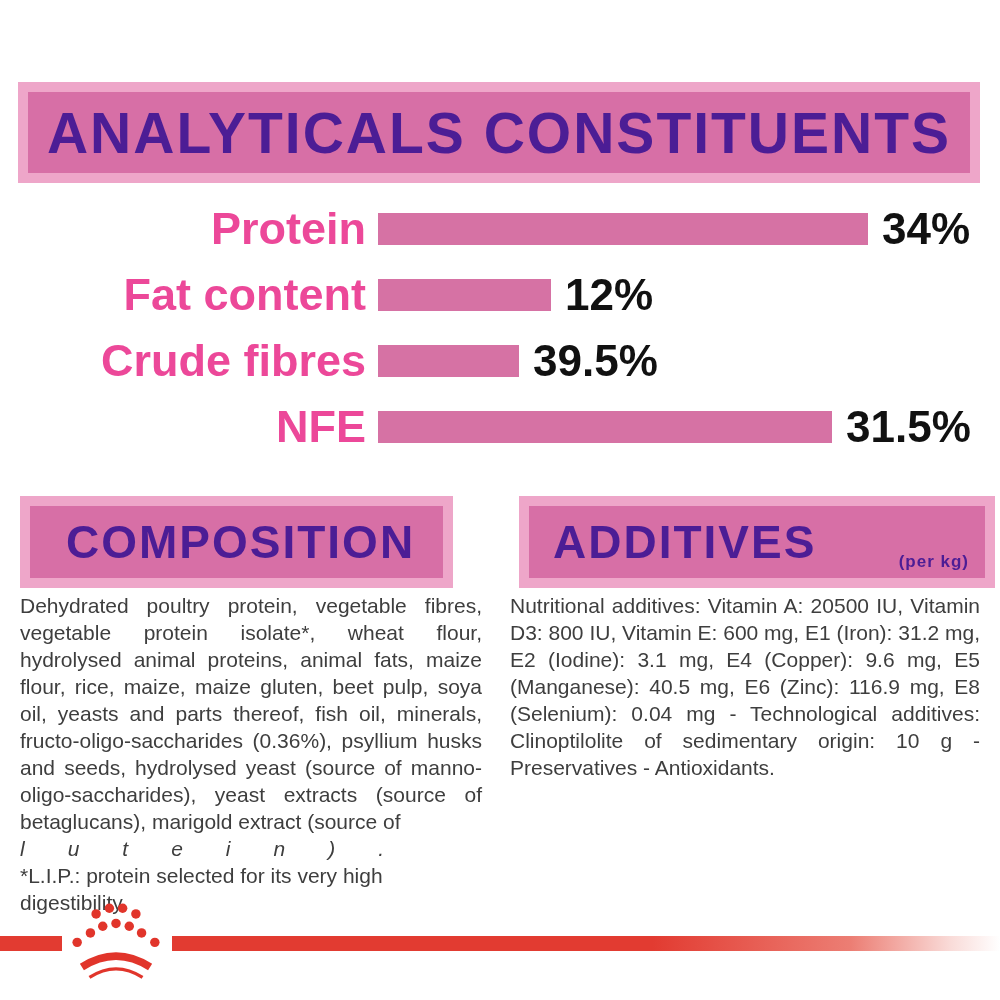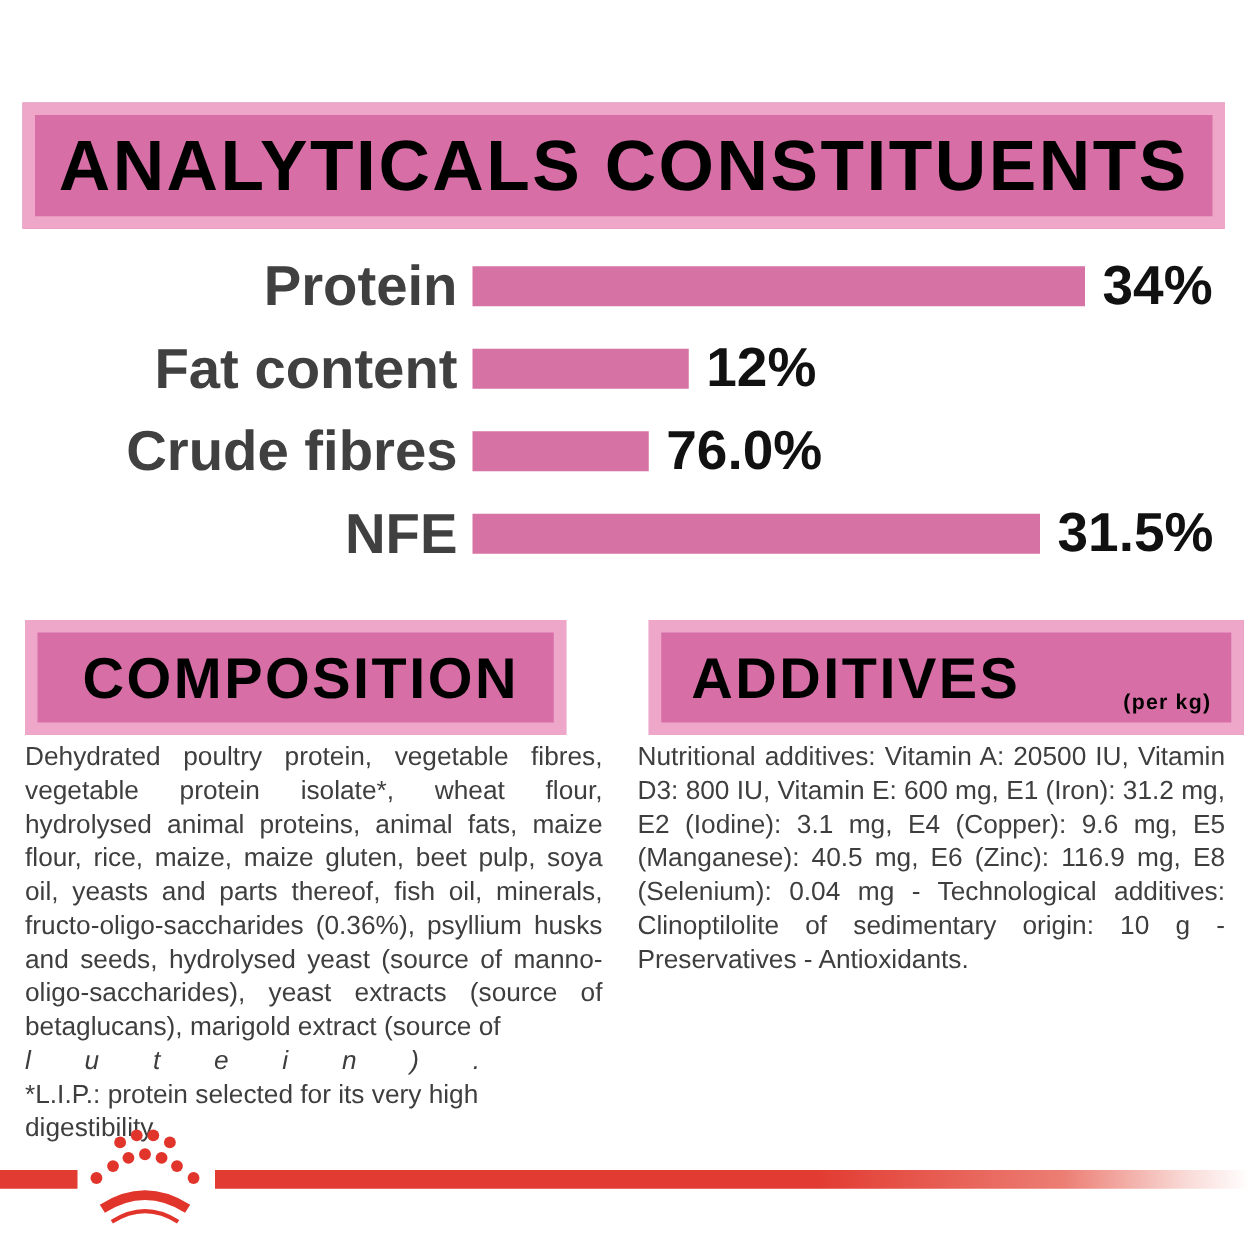--- a/index.html
+++ b/index.html
@@ -3,38 +3,38 @@
 <meta charset="utf-8">
 <style>
   html,body{margin:0;padding:0;background:#ffffff;}
   .page{
     position:relative;width:1000px;height:1000px;background:#ffffff;overflow:hidden;
     font-family:"Liberation Sans","DejaVu Sans",sans-serif;
   }
   
   .banner{
     position:absolute;background:#d76fa6;border:10px solid #eea6c9;
-    color:#000000;font-weight:bold;display:flex;align-items:center;box-sizing:border-box;
+    color:#4c1d95;font-weight:bold;display:flex;align-items:center;box-sizing:border-box;
   }
   .main-banner{
     left:18px;top:82px;width:962px;height:101px;justify-content:center;
     font-size:57px;letter-spacing:2px;
   }
   .section-banner{height:92px;top:496px;font-size:46px;letter-spacing:2px;}
   .comp-banner{left:20px;width:433px;padding-left:36px;text-align:center;}
   .addi-banner{left:519px;width:476px;padding-left:24px;}
   .perkg{
     position:absolute;right:16px;bottom:6px;font-size:17px;letter-spacing:1px;font-weight:bold;
   }
   
   .chart{position:absolute;left:30px;top:196px;width:950px;}
   .crow{display:flex;align-items:center;height:66px;}
   .clabel{
     width:336px;text-align:right;padding-right:12px;flex:none;
-    font-size:45px;font-weight:bold;color:#404040;letter-spacing:0px;
+    font-size:45px;font-weight:bold;color:#ec4899;letter-spacing:0px;
   }
   .cbar{height:32px;flex:none;}
   .cval{font-size:44px;font-weight:bold;color:#111111;margin-left:14px;flex:none;}
   
   .textblock{
     position:absolute;top:592px;font-size:21px;line-height:27px;color:#3e3e3e;
     text-align:justify;
   }
   .comp-text{left:20px;width:462px;}
   .addi-text{left:510px;width:470px;}
@@ -65,21 +65,21 @@
         <div class="cval">34%</div>
       </div>
       <div class="crow">
         <div class="clabel">Fat content</div>
         <div class="cbar" style="width: 173px; background: rgb(214, 114, 164);"></div>
         <div class="cval">12%</div>
       </div>
       <div class="crow">
         <div class="clabel">Crude fibres</div>
         <div class="cbar" style="width: 141px; background: rgb(214, 114, 164);"></div>
-        <div class="cval">76.0%</div>
+        <div class="cval">39.5%</div>
       </div>
       <div class="crow">
         <div class="clabel">NFE</div>
         <div class="cbar" style="width: 454px; background: rgb(214, 114, 164);"></div>
         <div class="cval">31.5%</div>
       </div>
     </div>
 
   <div class="banner section-banner comp-banner">
     <span>COMPOSITION</span>

